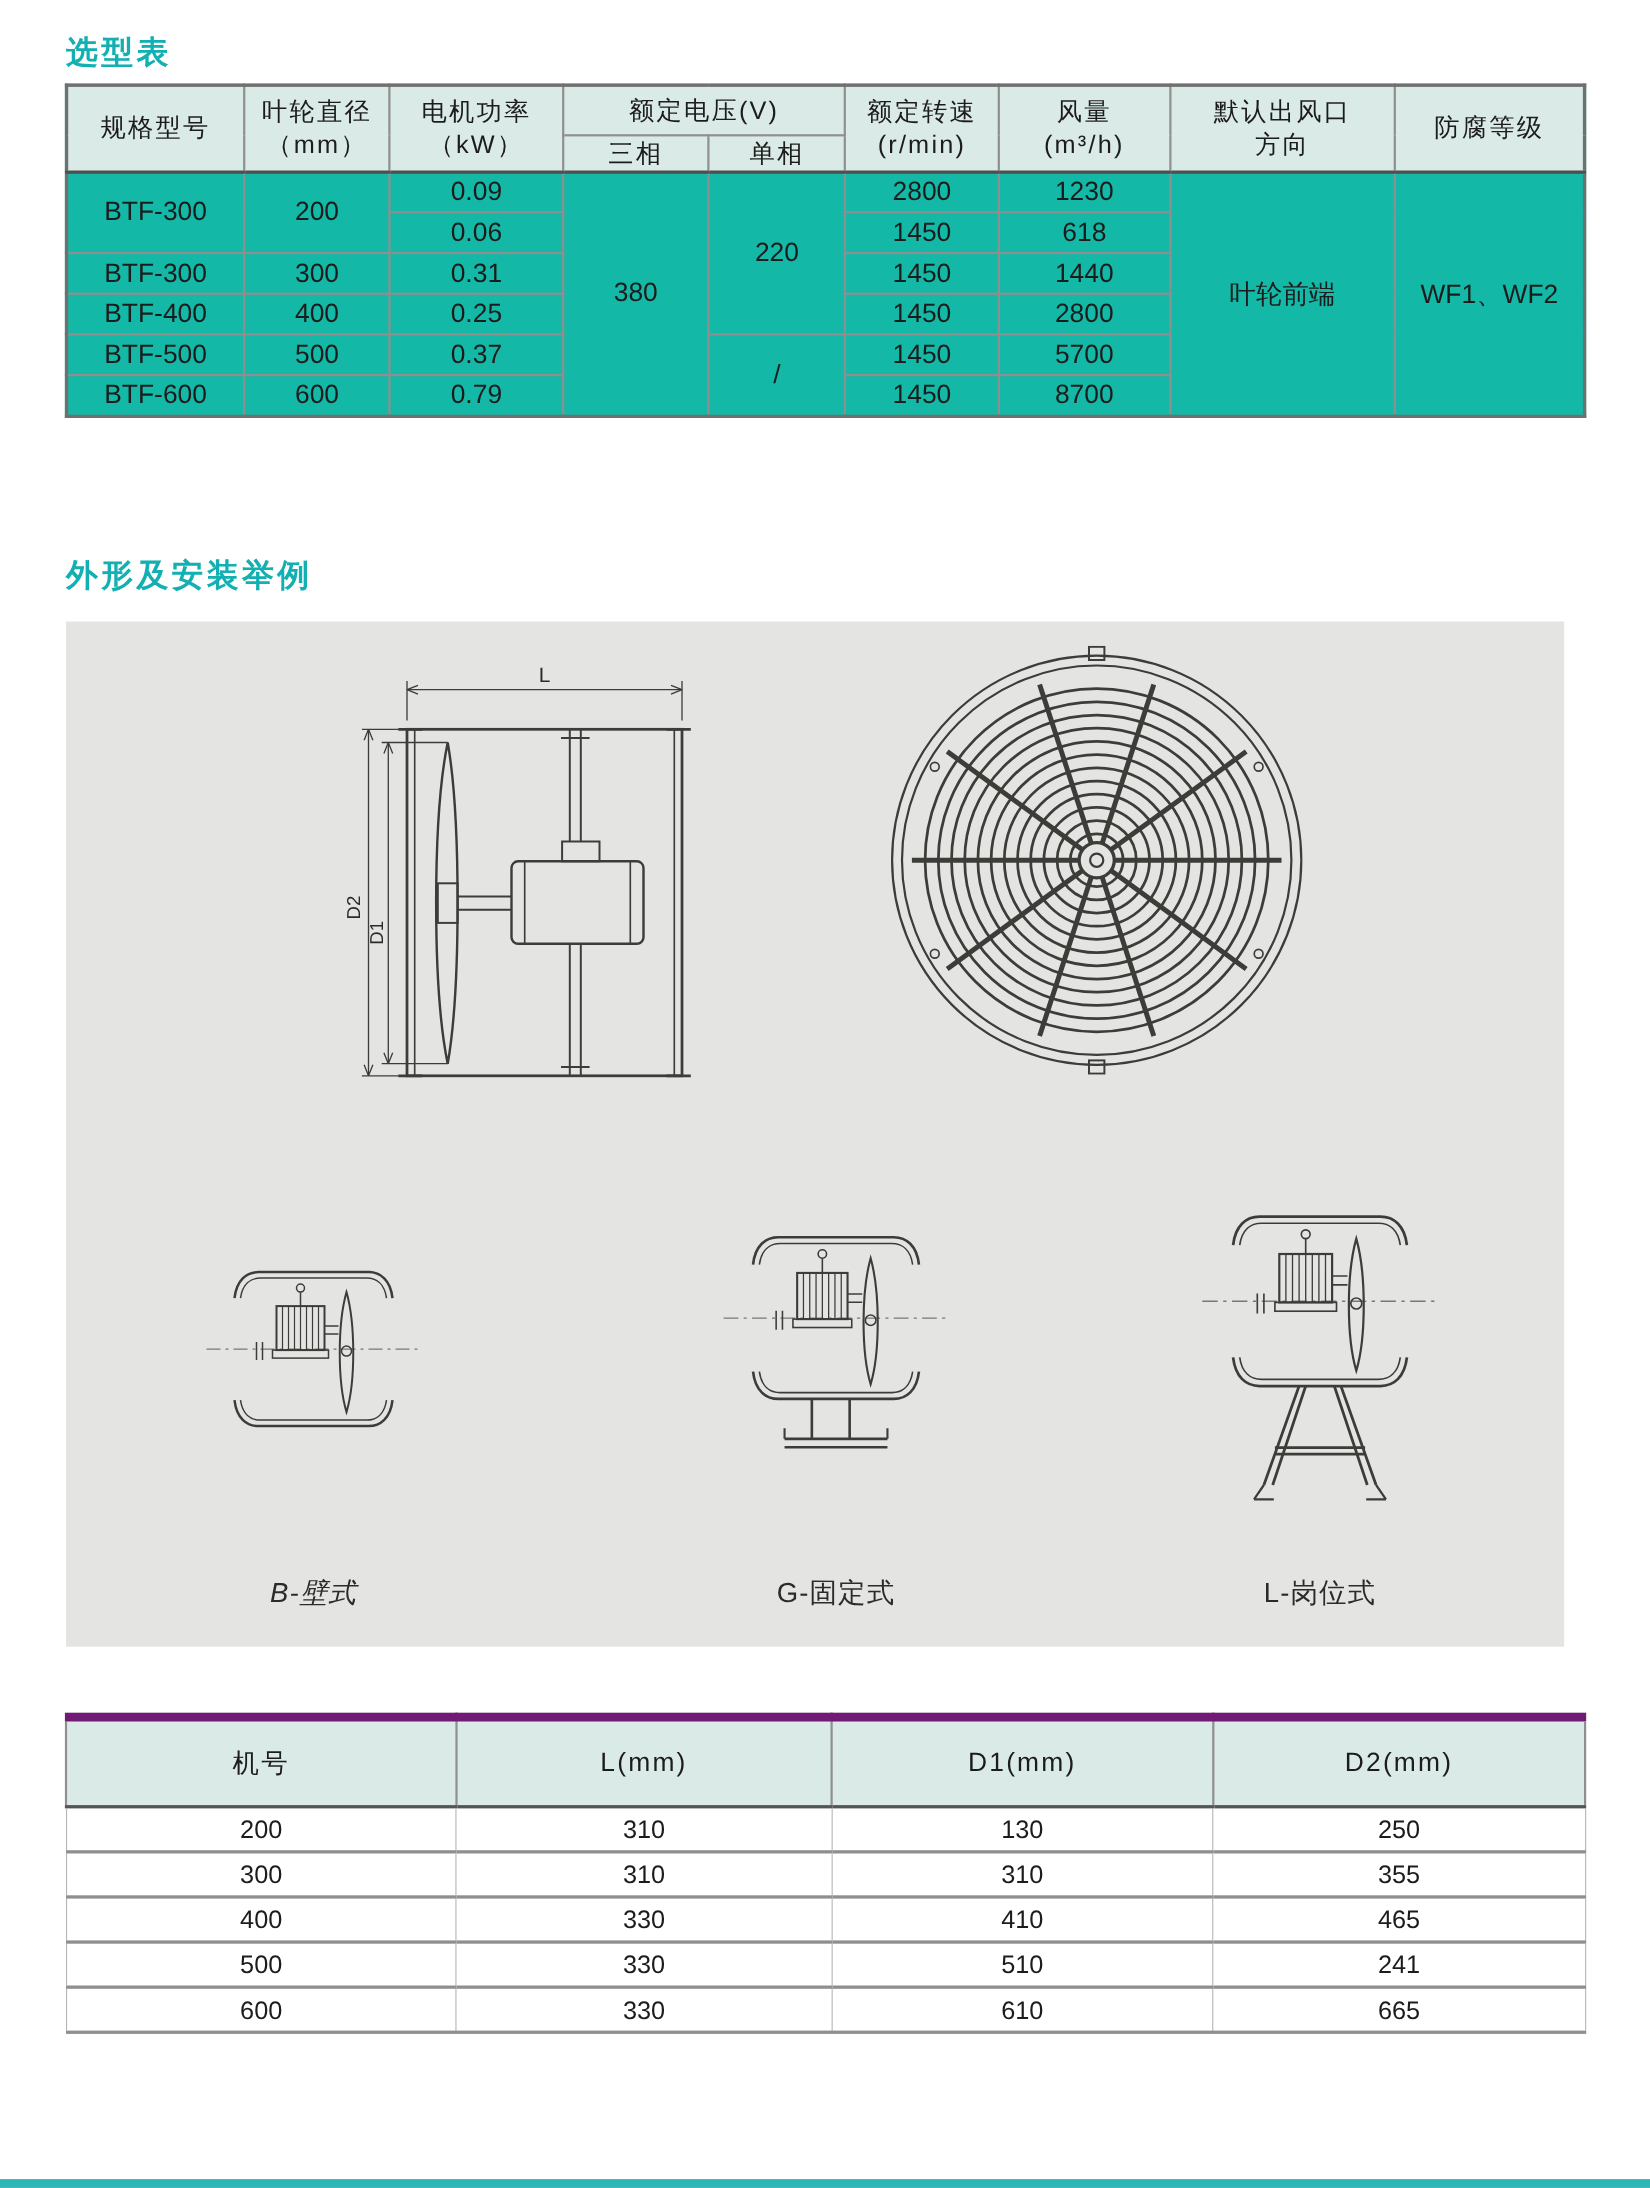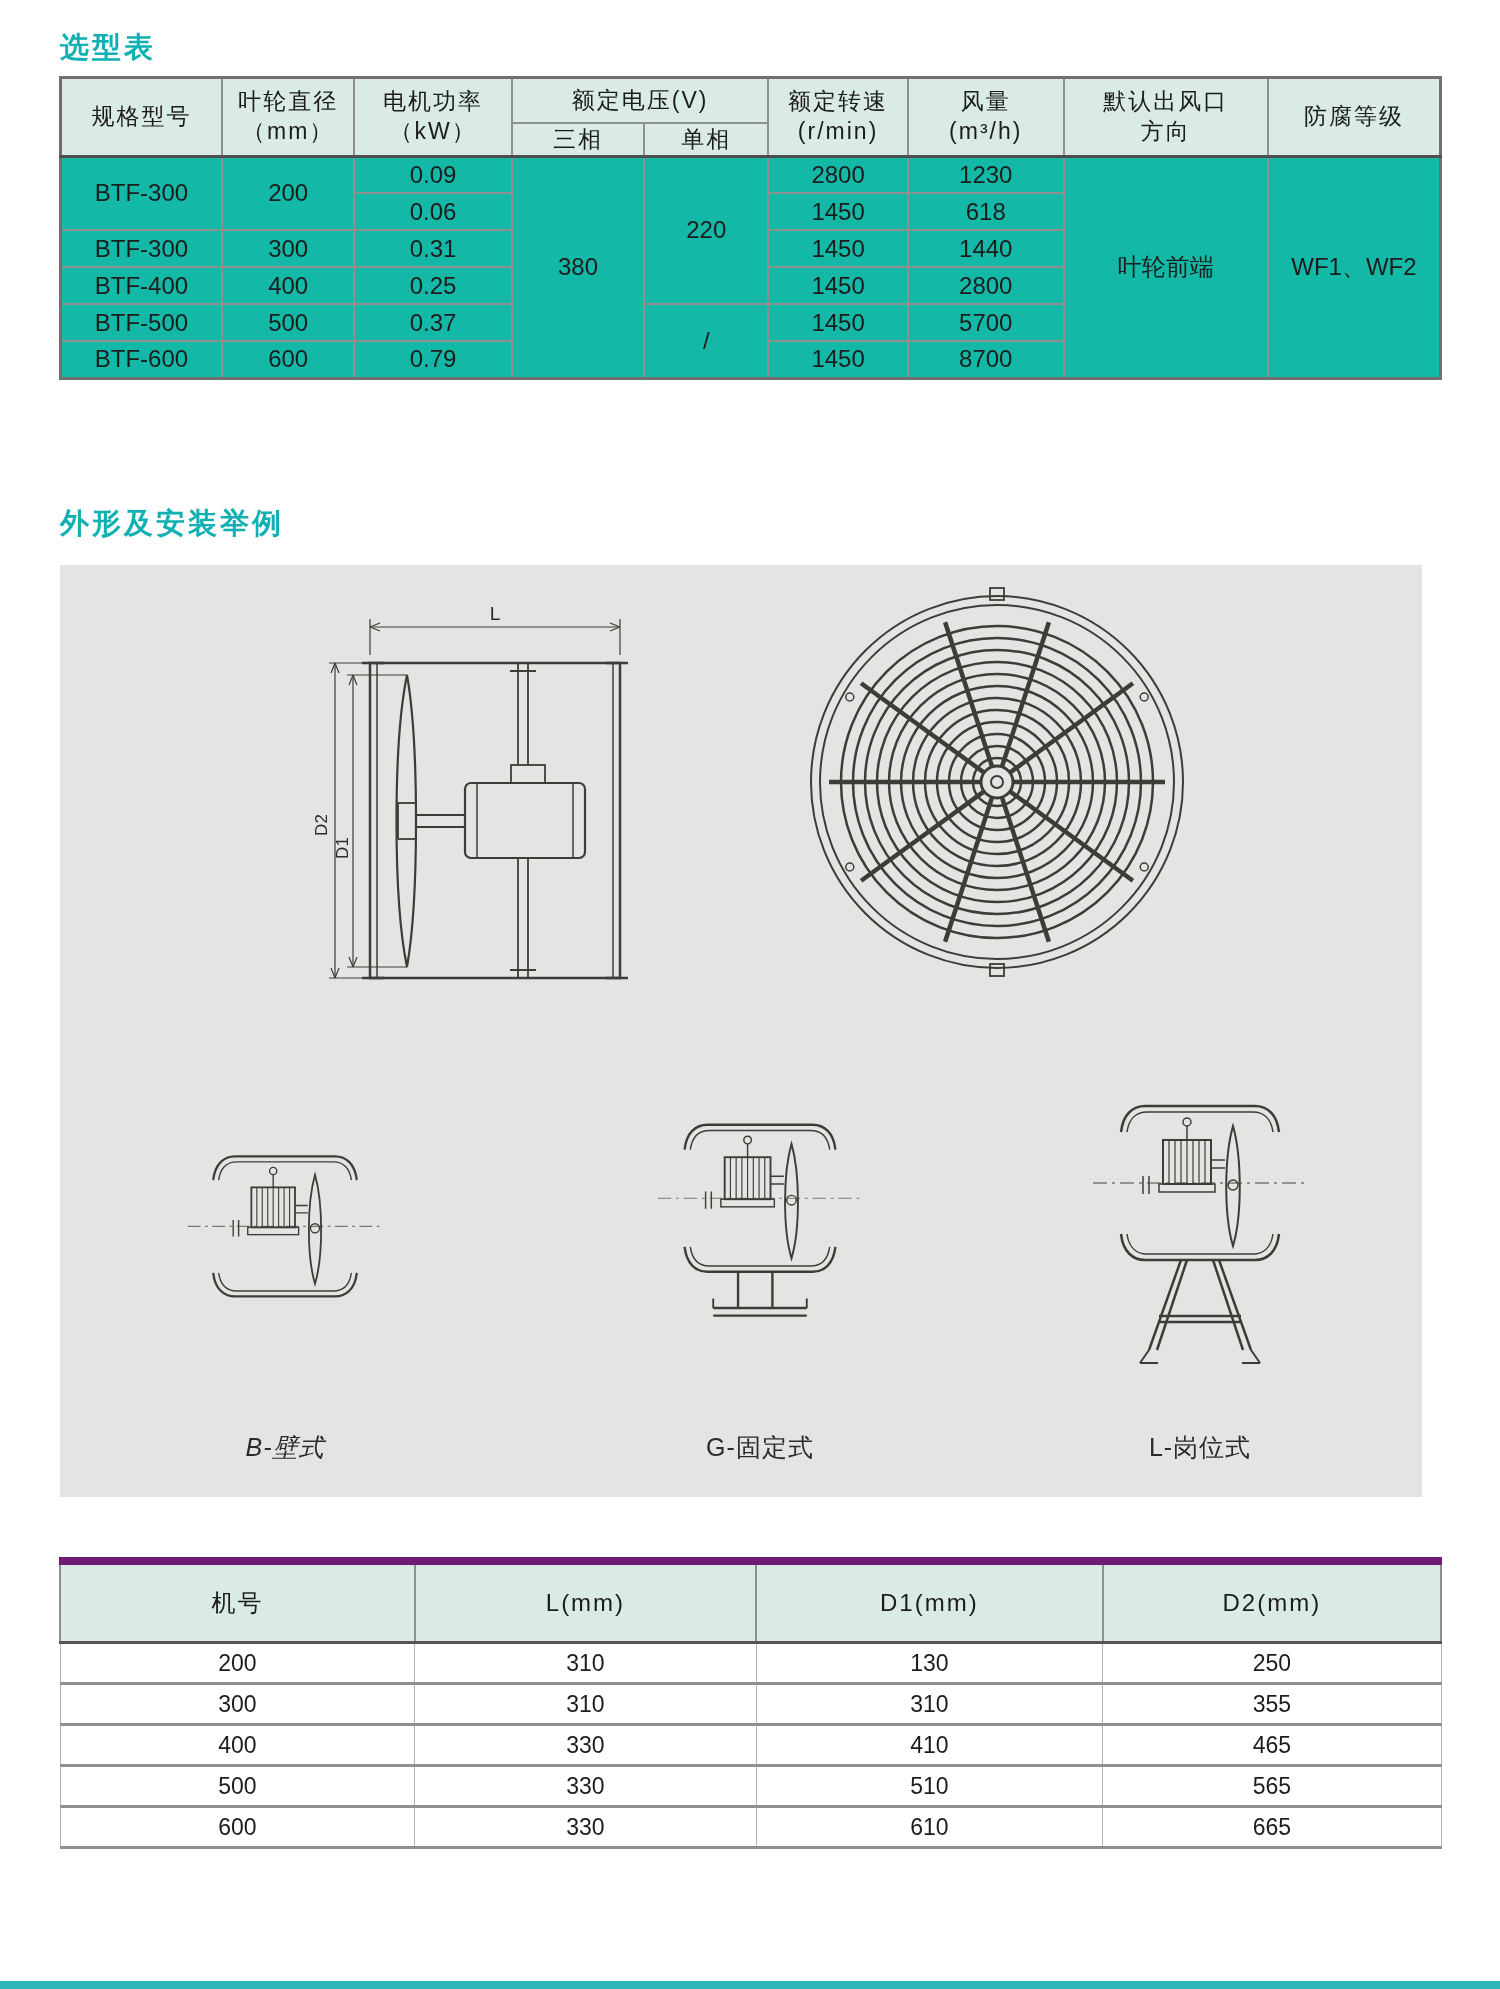--- a/index.html
+++ b/index.html
@@ -296,21 +296,21 @@
       <tr>
         <td>400</td>
         <td>330</td>
         <td>410</td>
         <td>465</td>
       </tr>
       <tr>
         <td>500</td>
         <td>330</td>
         <td>510</td>
-        <td>565</td>
+        <td>241</td>
       </tr>
       <tr>
         <td>600</td>
         <td>330</td>
         <td>610</td>
         <td>665</td>
       </tr>
     </tbody>
   </table>
 

